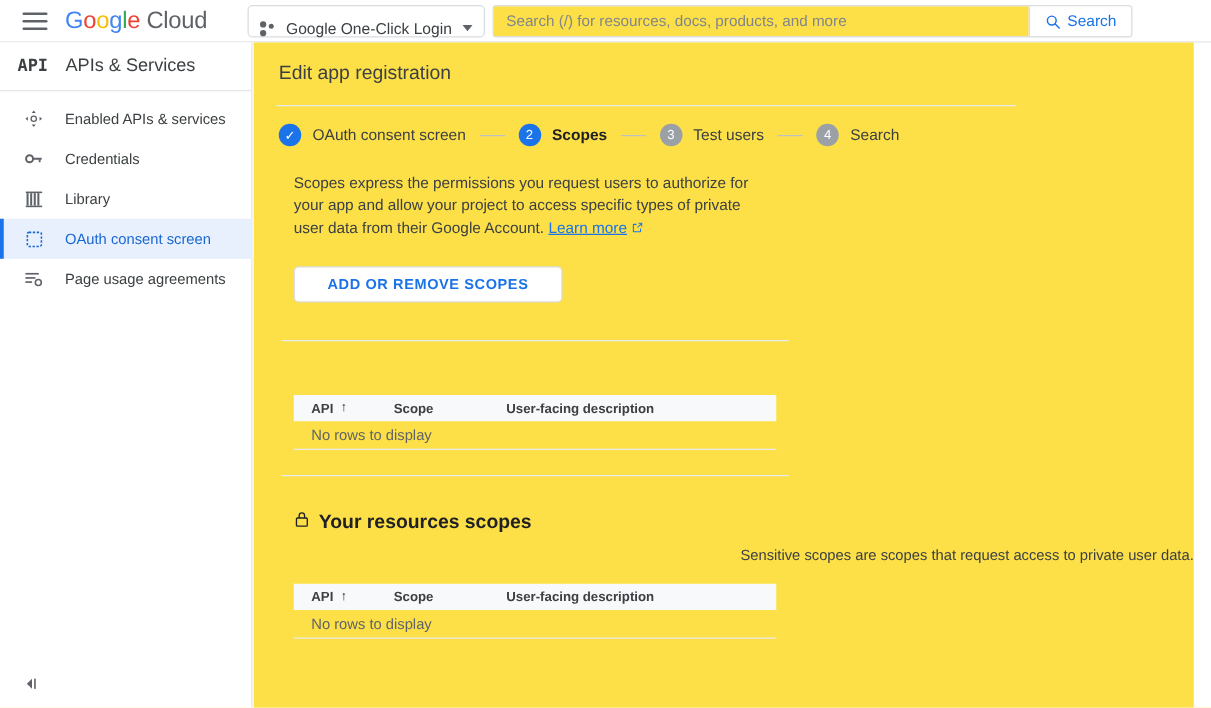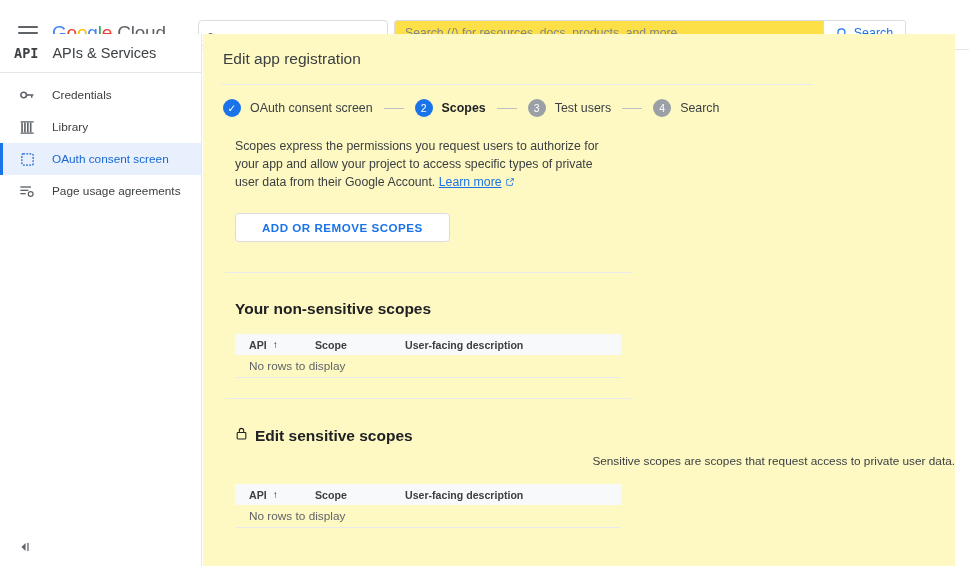--- a/index.html
+++ b/index.html
@@ -6,21 +6,21 @@
   html, body {
     width: 969px; height: 566px;
     font-family: "Liberation Sans", sans-serif;
     background: #ffffff;
     color: #202124;
     overflow: hidden;
   }
 
   
   .topbar {
-    position: absolute; top: 16px; left: 0;
+    position: absolute; top: 0; left: 0;
     width: 969px; height: 34px;
     background: #fff;
     border-bottom: 1px solid #e4e6e9;
     display: flex; align-items: center;
   }
   .hamburger {
     width: 20px; height: 14px;
     margin-left: 18px; margin-right: 14px;
     display: flex; flex-direction: column; justify-content: space-between;
     cursor: pointer;
@@ -98,21 +98,21 @@
   .nav-item.active::before {
     content:""; position:absolute; left:0; top:0; bottom:0; width:3px; background:#1a73e8;
   }
   .collapse-btn {
     position: absolute; bottom: 8px; left: 14px;
     width: 22px; height: 22px; display:flex; align-items:center; justify-content:center;
     cursor: pointer;
   }
 
   
-  .main { position: absolute; left: 203px; top: 34px; width: 752px; height: 532px; background:#fef9c3; }
+  .main { position: absolute; left: 203px; top: 34px; width: 752px; height: 532px; background:#fde047; }
   .page-title { font-size: 15.5px; color: #3c4043; padding: 16px 0 0 20px; }
   .stepper-sep { height:1px; background:#e8eaed; margin: 16px 0 0 18px; width: 592px; }
 
   .stepper { display:flex; align-items:center; padding: 14px 0 0 20px; gap: 0; }
   .step { display:flex; align-items:center; gap: 9px; cursor: pointer; }
   .badge {
     width: 18px; height: 18px; border-radius: 50%;
     display:flex; align-items:center; justify-content:center;
     font-size: 10.5px; color:#fff; flex: 0 0 auto;
   }
@@ -196,20 +196,29 @@
 
 <div class="sidebar">
   <div class="side-header">
     <span class="api-logo">API</span>
     <span class="side-title">APIs &amp; Services</span>
   </div>
   <div class="side-divider"></div>
 
   <div class="nav">
 
+    <div class="nav-item">
+      <span class="nicon">
+        <svg width="16" height="16" viewBox="0 0 24 24" fill="#5f6368">
+          <path d="M12 2l2.5 3h-5L12 2zm0 20l-2.5-3h5L12 22zM2 12l3-2.5v5L2 12zm20 0l-3 2.5v-5l3 2.5z"></path>
+          <circle cx="12" cy="12" r="3.2" fill="none" stroke="#5f6368" stroke-width="1.6"></circle>
+        </svg>
+      </span>
+      <span>Enabled APIs &amp; services</span>
+    </div>
 
     <div class="nav-item">
       <span class="nicon">
         <svg width="16" height="16" viewBox="0 0 24 24" fill="#5f6368">
           <circle cx="7" cy="12" r="4.2" fill="none" stroke="#5f6368" stroke-width="2.4"></circle>
           <rect x="10.5" y="10.8" width="11" height="2.4"></rect>
           <rect x="18" y="12.8" width="2.2" height="3.4"></rect>
         </svg>
       </span>
       <span>Credentials</span>
@@ -297,23 +306,20 @@
           </svg></span>
     </div>
 
     <button class="btn-outline">ADD OR REMOVE SCOPES</button>
 
     <div style="height:30px"></div>
     <div class="hr-wide"></div>
     <div style="height:27px"></div>
 
     
-    <div class="sec-title">
-      <span>Your non-sensitive scopes</span>
-    </div>
 
     <div class="tbl">
       <div class="tbl-head">
         <div class="th-api">
           <span>API</span>
           <span class="sort-arrow">↑</span>
         </div>
         <div class="th-scope">Scope</div>
         <div class="th-desc">User-facing description</div>
       </div>
@@ -325,21 +331,21 @@
     <div style="height:27px"></div>
 
     
     <div class="sec-title">
       <span>
         <svg width="13" height="15" viewBox="0 0 24 26" fill="none" stroke="#202124" stroke-width="2">
           <rect x="4" y="11" width="16" height="12" rx="1.5"></rect>
           <path d="M8 11V7.5a4 4 0 0 1 8 0V11"></path>
         </svg>
       </span>
-      <span>Edit sensitive scopes</span>
+      <span>Your resources scopes</span>
     </div>
     <div class="sec-sub">Sensitive scopes are scopes that request access to private user data.</div>
 
     <div class="tbl">
       <div class="tbl-head">
         <div class="th-api">
           <span>API</span>
           <span class="sort-arrow">↑</span>
         </div>
         <div class="th-scope">Scope</div>

